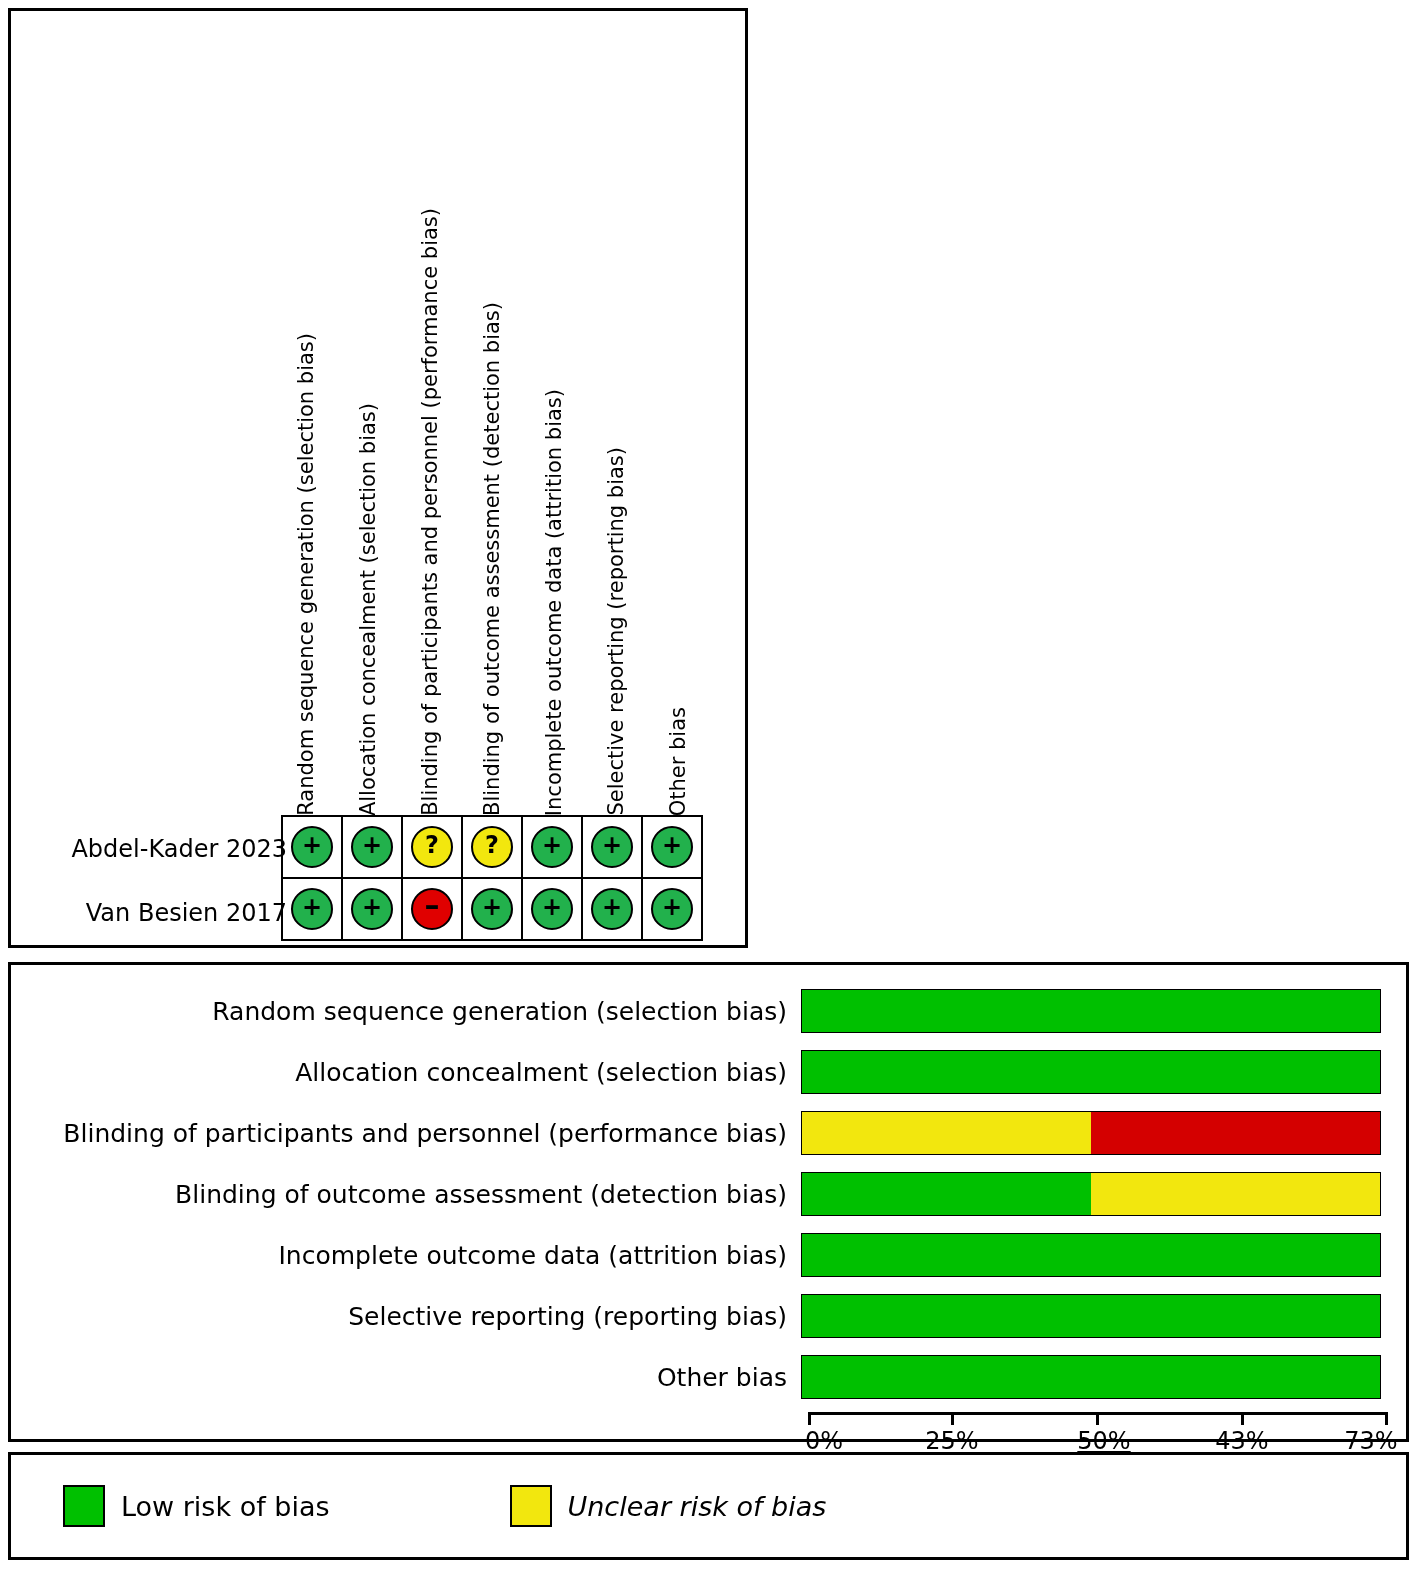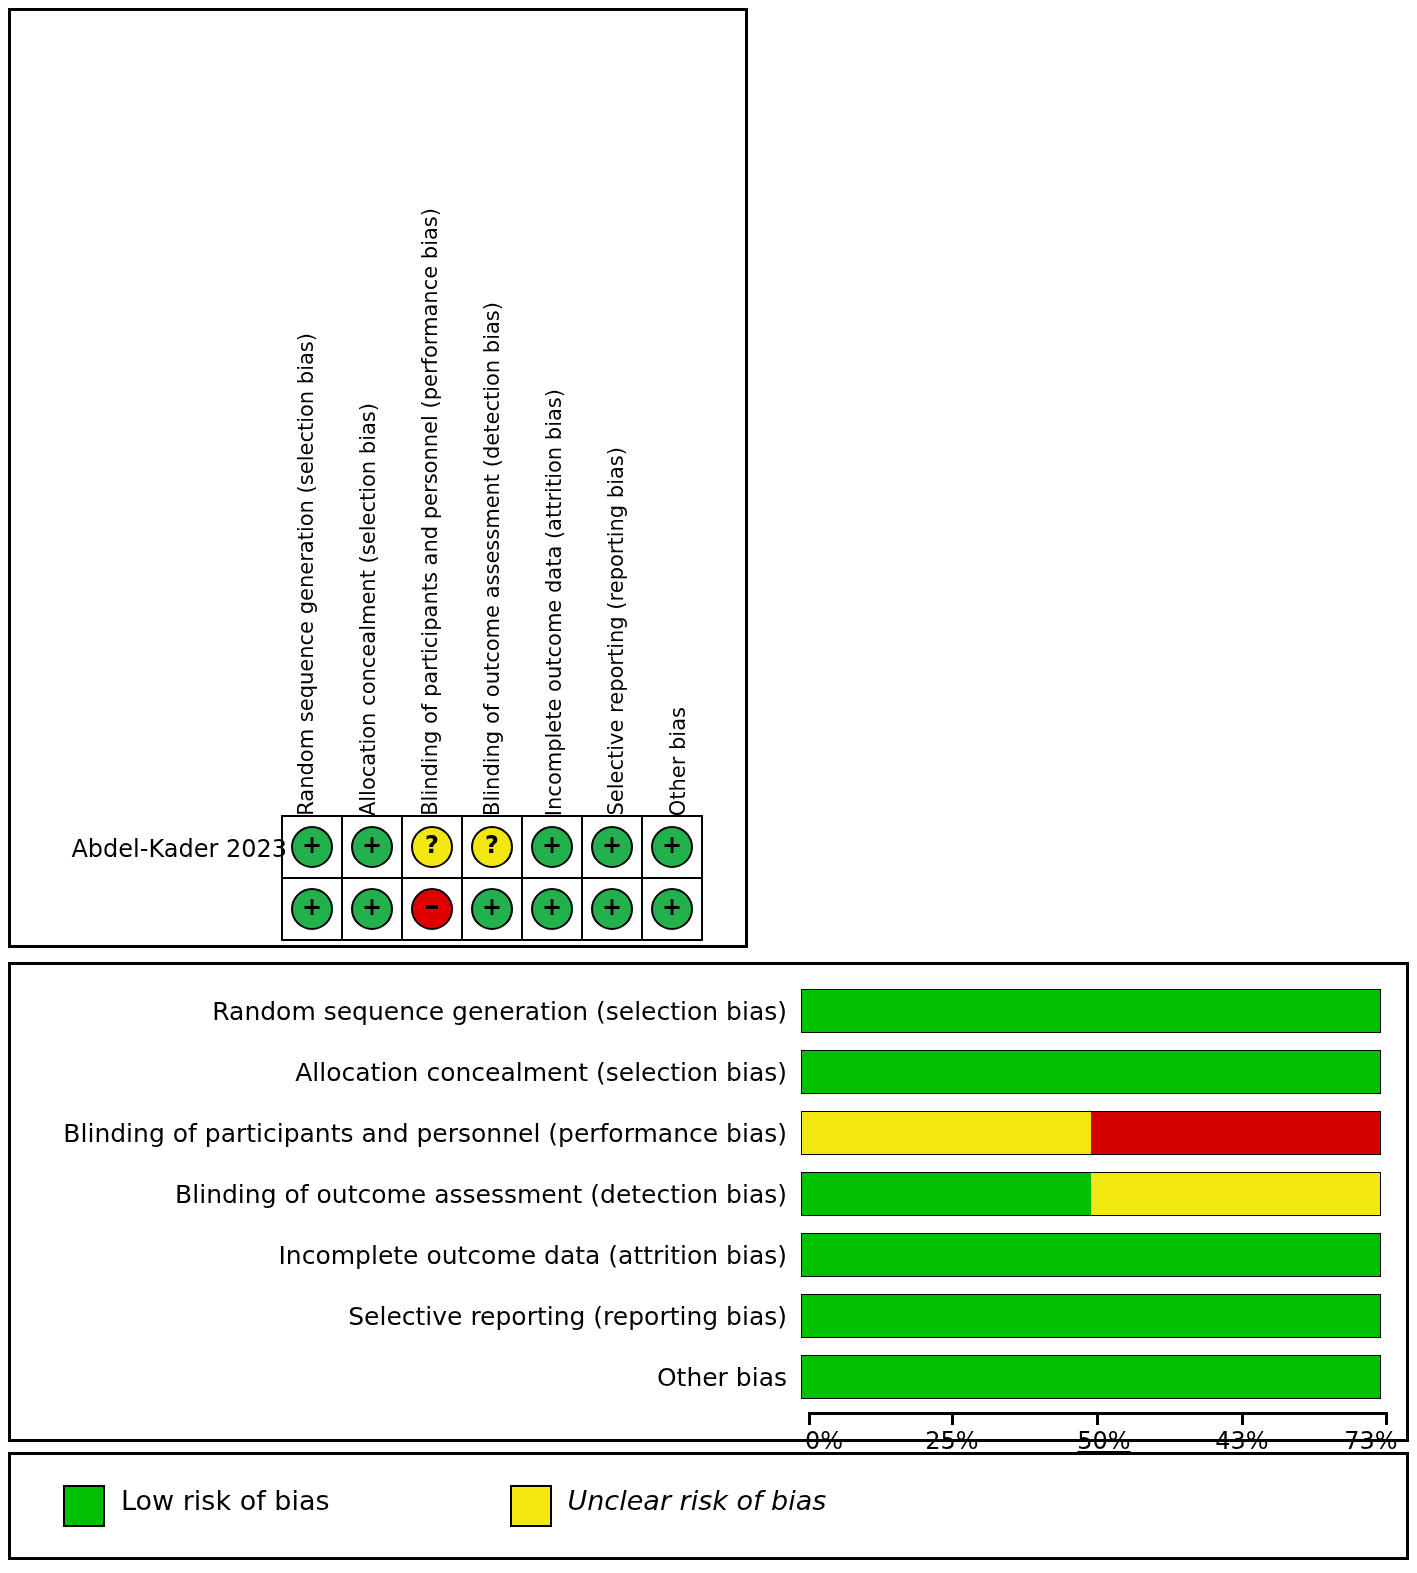--- a/index.html
+++ b/index.html
@@ -69,21 +69,21 @@
   .tick{position:absolute;top:0;width:3px;height:10px;background:#000;}
   .axis-labels{position:relative;height:30px;}
   .axis-lab{position:absolute;top:2px;font-size:24px;transform:translateX(-50%);white-space:nowrap;}
 
   
   #legend{
     position:absolute;left:8px;top:1452px;width:1401px;height:108px;
     border:3px solid #000;box-sizing:border-box;background:#fff;
     display:flex;align-items:center;
   }
-  .legend-item{display:flex;}
+  .legend-item{display:flex;align-items:center;}
   .swatch{width:42px;height:42px;border:2px solid #000;box-sizing:border-box;}
   .swatch.low{background:#00c000;}
   .swatch.unclear{background:#f2e70e;}
   .swatch.high{background:#d40000;}
   .legend-text{font-size:27px;margin-left:16px;white-space:nowrap;}
   #li-0{margin-left:52px;}
   #li-1{margin-left:180px;font-style:italic;}
   #li-2{margin-left:178px;}
 </style>
 </head>
@@ -97,20 +97,21 @@
       <div class="col-header" style="left:62px;">Allocation concealment (selection bias)</div>
       <div class="col-header" style="left:124px;">Blinding of participants and personnel (performance bias)</div>
       <div class="col-header" style="left:186px;">Blinding of outcome assessment (detection bias)</div>
       <div class="col-header" style="left:248px;">Incomplete outcome data (attrition bias)</div>
       <div class="col-header" style="left:310px;">Selective reporting (reporting bias)</div>
       <div class="col-header" style="left:372px;">Other bias</div>
     </div>
 
     <div class="row-labels">
       <div class="row-label">Abdel-Kader 2023</div>
+      <div class="row-label">Van Besien 2017</div>
     </div>
 
     <div class="cells">
       <div class="cell-row">
         <div class="cell">
             <div class="judge low">
               <span class="sym">+</span>
             </div>
           </div>
         <div class="cell">

